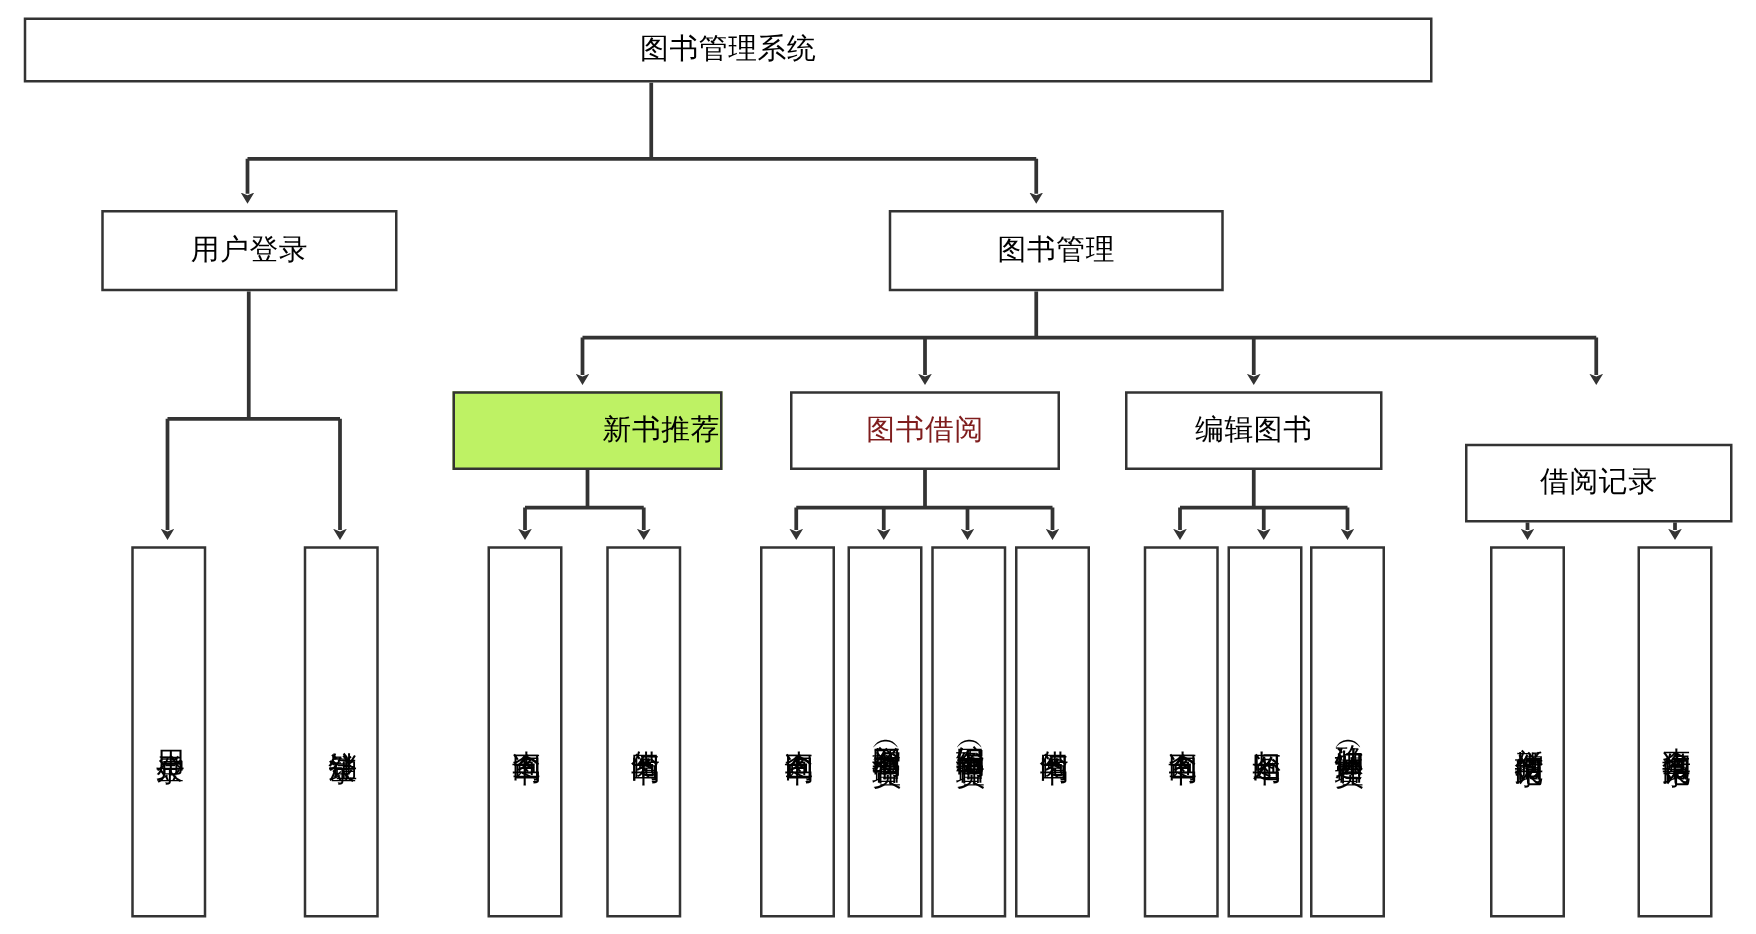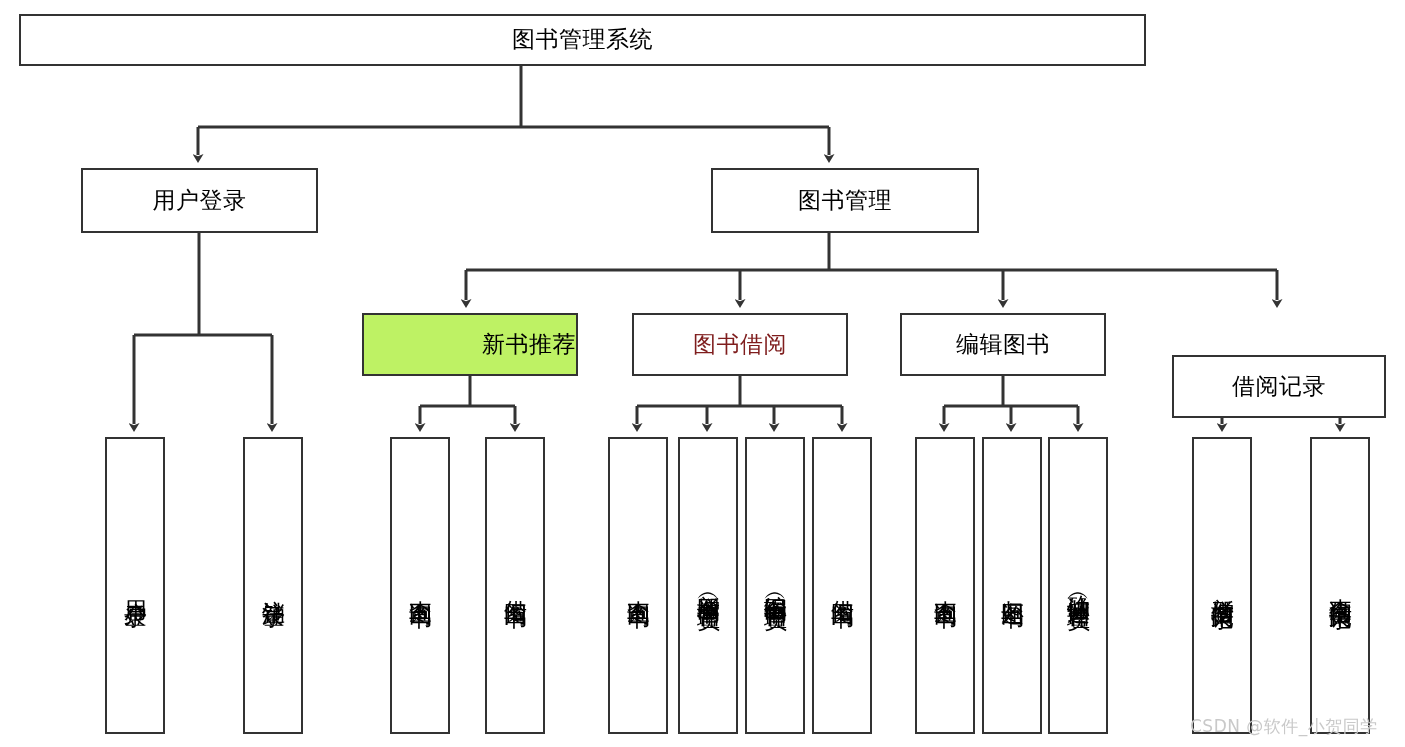--- a/index.html
+++ b/index.html
@@ -173,15 +173,14 @@
   <div class="node v" id="n-lf-10" style="left: 1048px; top: 437px; width: 60px; height: 297px; border-color: rgb(51, 51, 51); background: rgb(255, 255, 255); color: rgb(0, 0, 0);">
     <span class="txt">确认归还（管理员）</span>
   </div>
   <div class="node v" id="n-lf-11" style="left: 1192px; top: 437px; width: 60px; height: 297px; border-color: rgb(51, 51, 51); background: rgb(255, 255, 255); color: rgb(0, 0, 0);">
     <span class="txt">新增借阅记录</span>
   </div>
   <div class="node v" id="n-lf-12" style="left: 1310px; top: 437px; width: 60px; height: 297px; border-color: rgb(51, 51, 51); background: rgb(255, 255, 255); color: rgb(0, 0, 0);">
     <span class="txt">查询借阅记录</span>
   </div>
 
-  <div class="watermark" id="wm" style="left: 1190px; top: 715px; color: rgb(201, 201, 201);">CSDN @软件_小贺同学</div>
 
 </div>
 
 </body></html>

